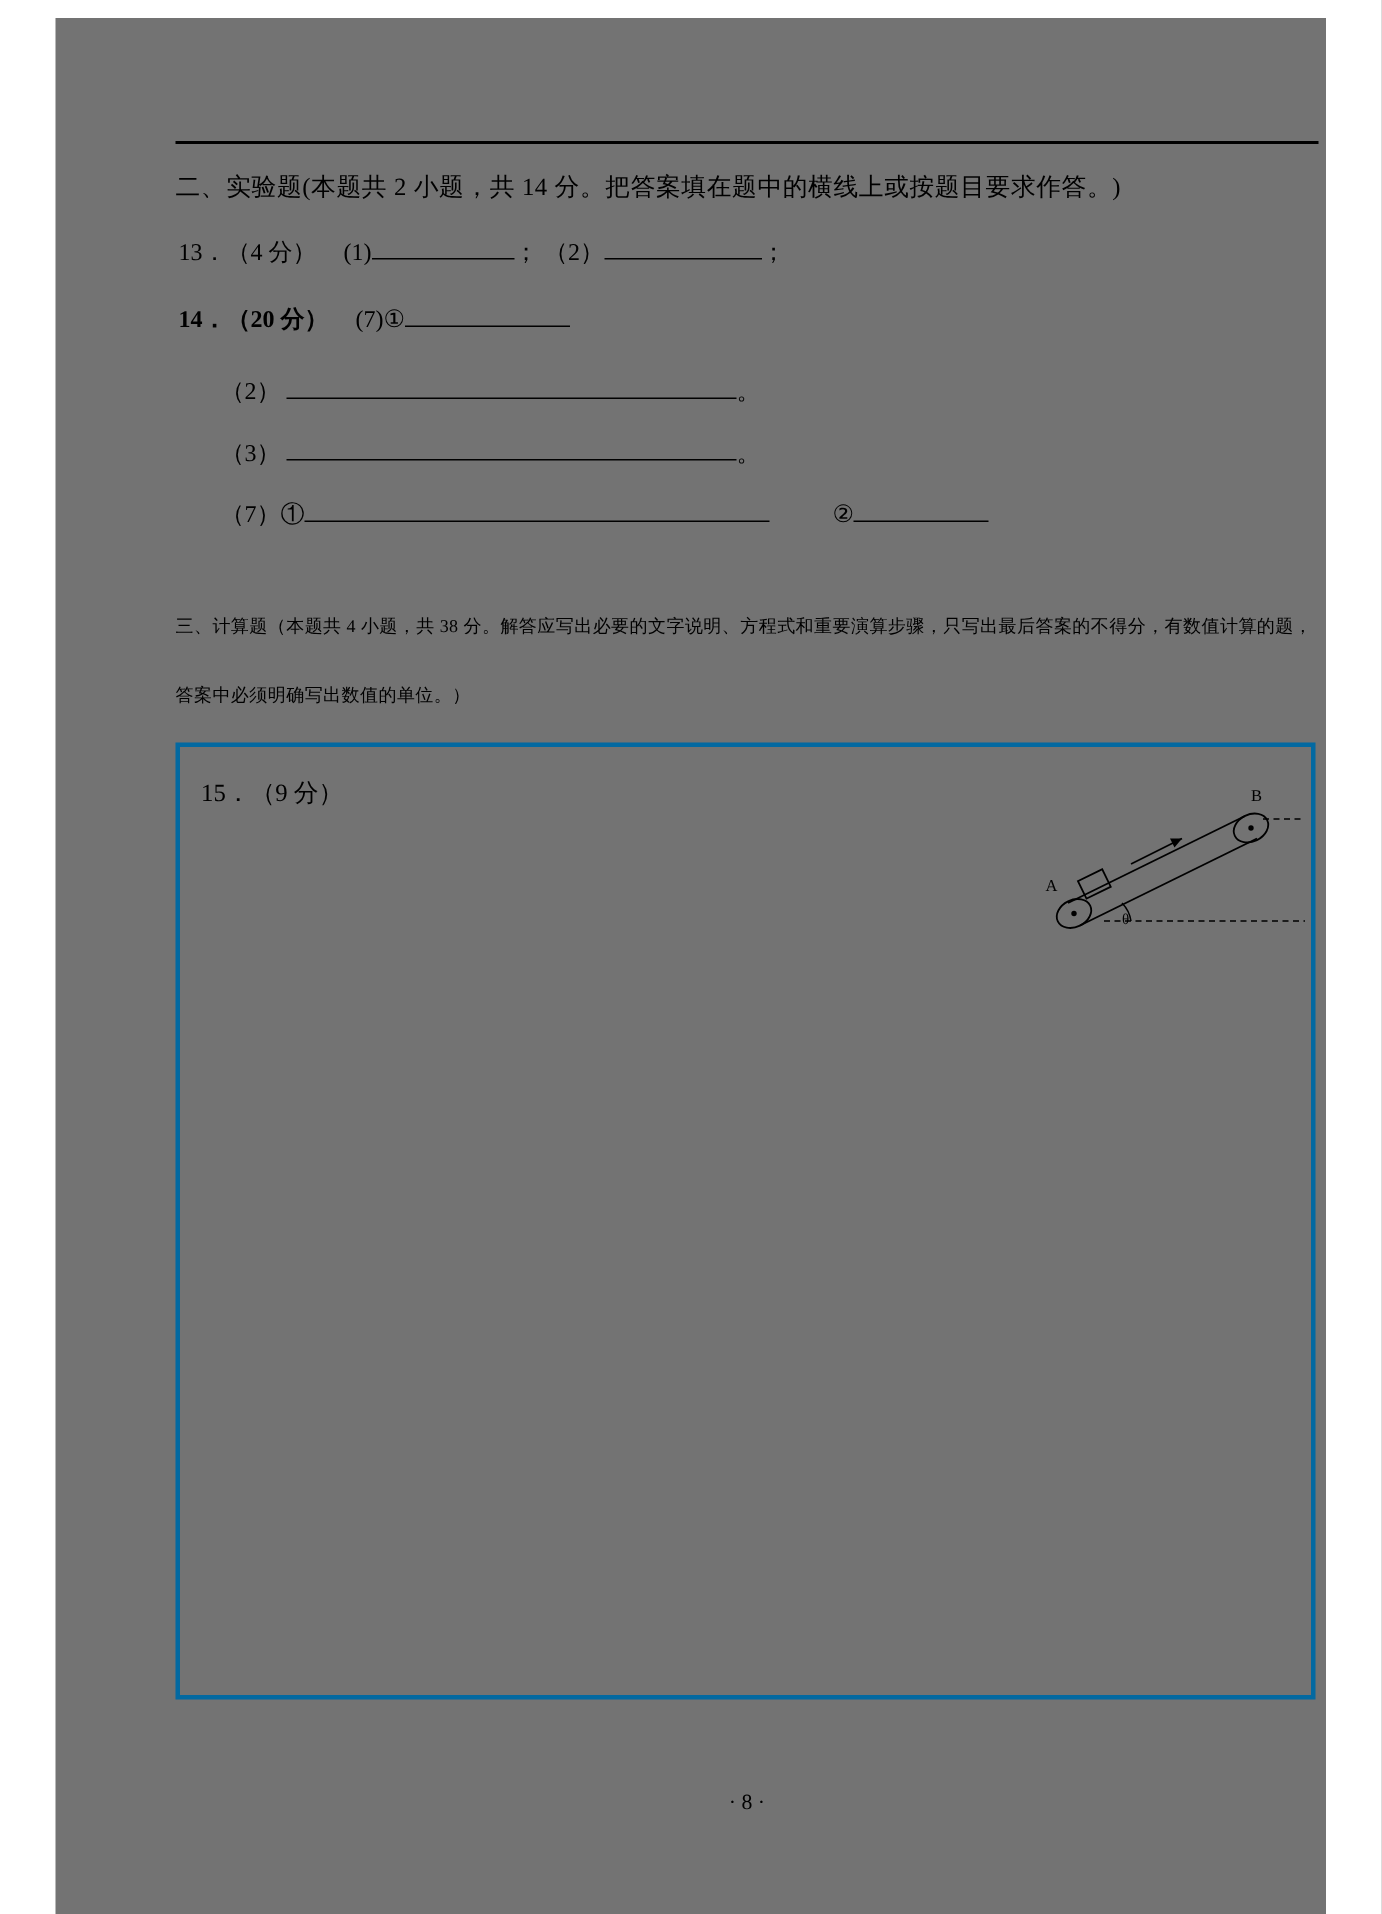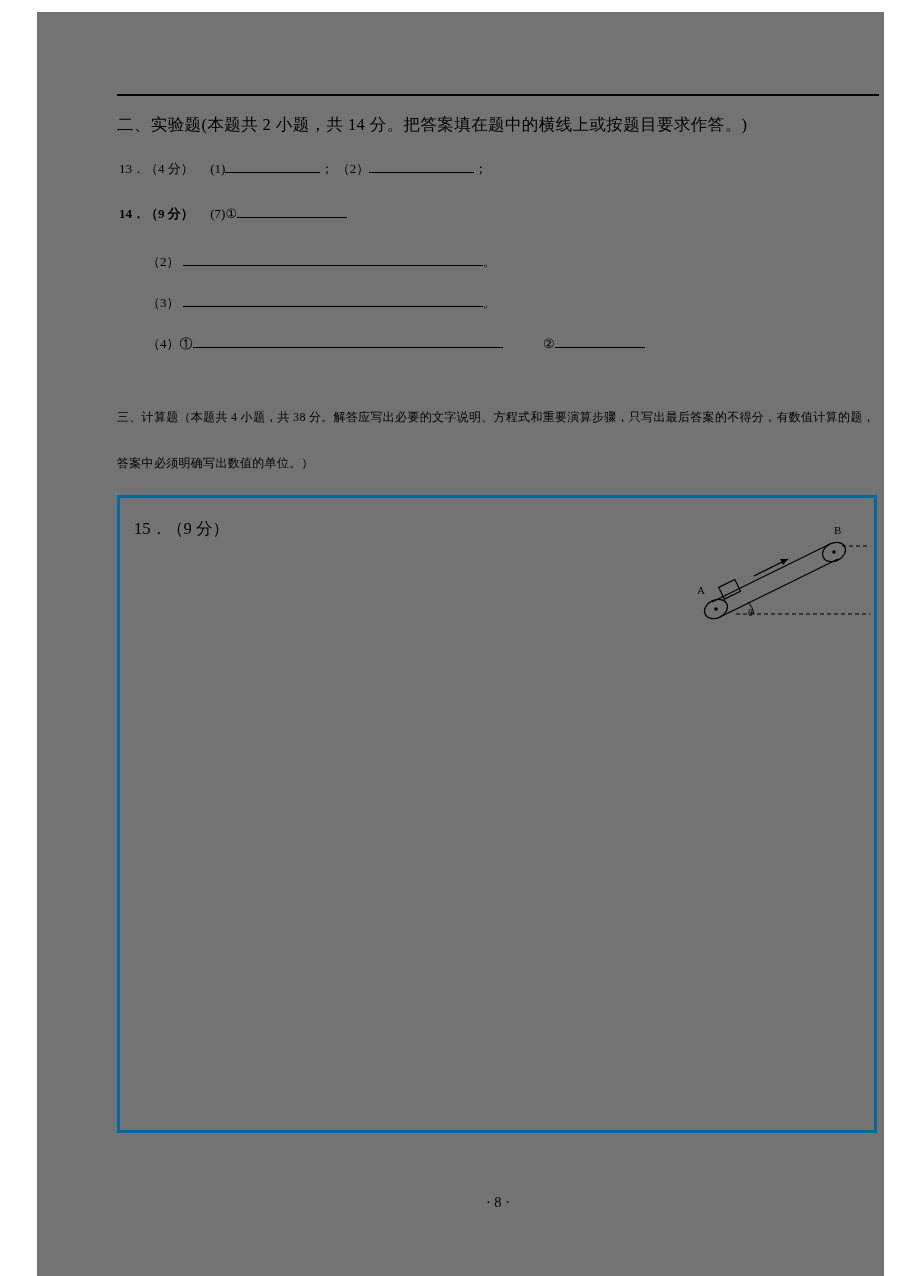--- a/index.html
+++ b/index.html
@@ -38,21 +38,21 @@
     font-size: 16.5px;
     letter-spacing: 0.4px;
     white-space: nowrap;
   }
   .sec2 {
     left: 0;
     top: 102px;
   }
   .line-item {
     position: absolute;
-    font-size: 13px;
+    font-size: 16px;
     white-space: nowrap;
   }
   .q13 { left: 2px; top: 145px; }
   .q14 { left: 2px; top: 190px; }
   .q14b { left: 30px; top: 238px; }
   .q14c { left: 30px; top: 279px; }
   .q14d { left: 30px; top: 320px; }
 
   .blank {
     display: inline-block;
@@ -123,37 +123,37 @@
     <div class="section-head sec2">二、实验题(本题共 2 小题，共 14 分。把答案填在题中的横线上或按题目要求作答。)</div>
 
     <div class="line-item q13">
       <span>13．（4 分）</span>
       <span class="sp"></span>
       <span>(1)</span><span class="blank b-a"></span><span>；</span>
       <span>（2）</span><span class="blank b-b"></span><span>；</span>
     </div>
 
     <div class="line-item q14">
-      <span class="bold">14．（9 分）</span>
+      <span class="bold">14．（20 分）</span>
       <span class="sp"></span>
       <span>(7)①</span><span class="blank b-c"></span>
     </div>
 
     <div class="line-item q14b">
       <span>（2）</span>
       <span class="blank b-long"></span><span>。</span>
     </div>
 
     <div class="line-item q14c">
       <span>（3）</span>
       <span class="blank b-long"></span><span>。</span>
     </div>
 
     <div class="line-item q14d">
-      <span>（4）①</span><span class="blank b-xl"></span>
+      <span>（7）①</span><span class="blank b-xl"></span>
       <span class="sp-lg"></span>
       <span>②</span><span class="blank b-s"></span>
     </div>
 
     <div class="sec3">三、计算题（本题共 4 小题，共 38 分。解答应写出必要的文字说明、方程式和重要演算步骤，只写出最后答案的不得分，有数值计算的题，答案中必须明确写出数值的单位。）</div>
 
     <div class="answer-box">
       <div class="q15-label">
         <span>15．（9 分）</span>
       </div>

